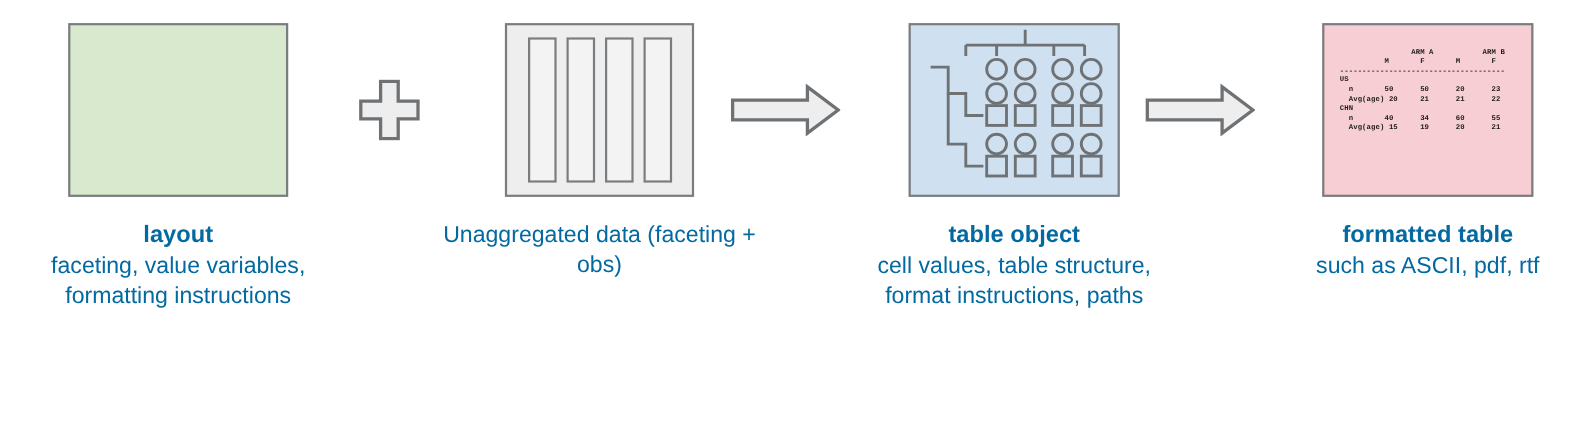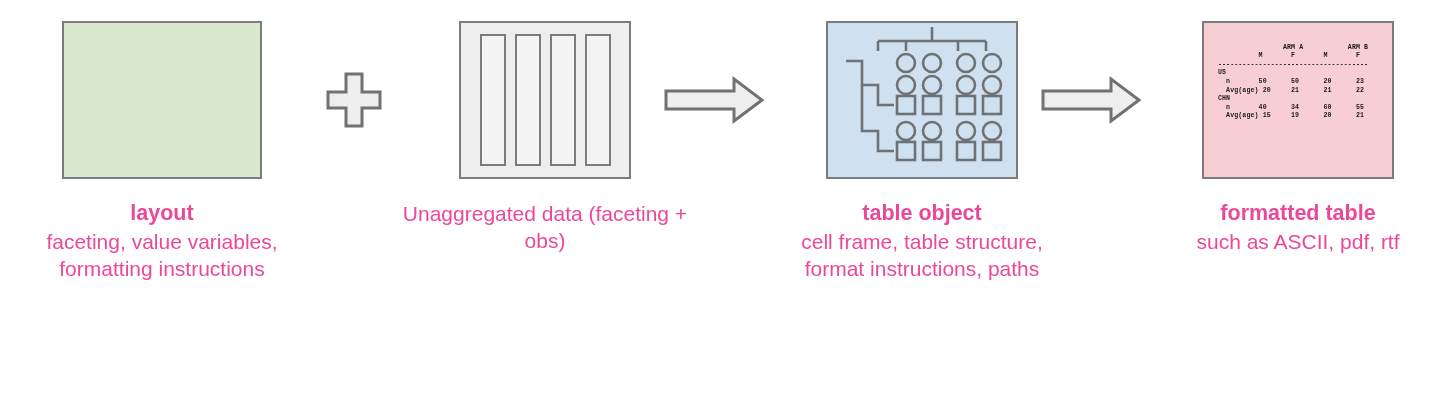--- a/index.html
+++ b/index.html
@@ -36,21 +36,21 @@
   }
   .panel {
     position: relative;
     border: 2px solid #7a7d80;
     box-sizing: border-box;
     background: #ffffff;
   }
   .caption {
     font-size: 21px;
     line-height: 27px;
-    color: #ec4899;
+    color: #0369a1;
   }
   .caption .title {
     display: block;
     font-weight: bold;
     font-size: 21.5px;
     padding-bottom: 1px;
   }
   .caption .sub {
     display: block;
     font-weight: normal;
@@ -214,21 +214,21 @@
             <rect x="69" y="119" width="18" height="18"></rect>
             <rect x="95" y="119" width="18" height="18"></rect>
             <rect x="129" y="119" width="18" height="18"></rect>
             <rect x="155" y="119" width="18" height="18"></rect>
           </g>
         </svg>
       </div>
     </div>
     <div class="caption">
       <span class="title">table object</span>
-      <span class="sub">cell frame,
+      <span class="sub">cell values,
 table structure,
 format instructions,
 paths</span>
     </div>
   </div>
 
   <div class="connector" id="connector-arrow-2">
     <span>
       <svg width="100" height="48" viewBox="0 0 100 48">
         <path d="M2 15 H70 V3 L98 24 L70 45 V33 H2 Z" fill="#eeeeee" stroke="#6e7275" stroke-width="3" stroke-linejoin="miter"></path>

